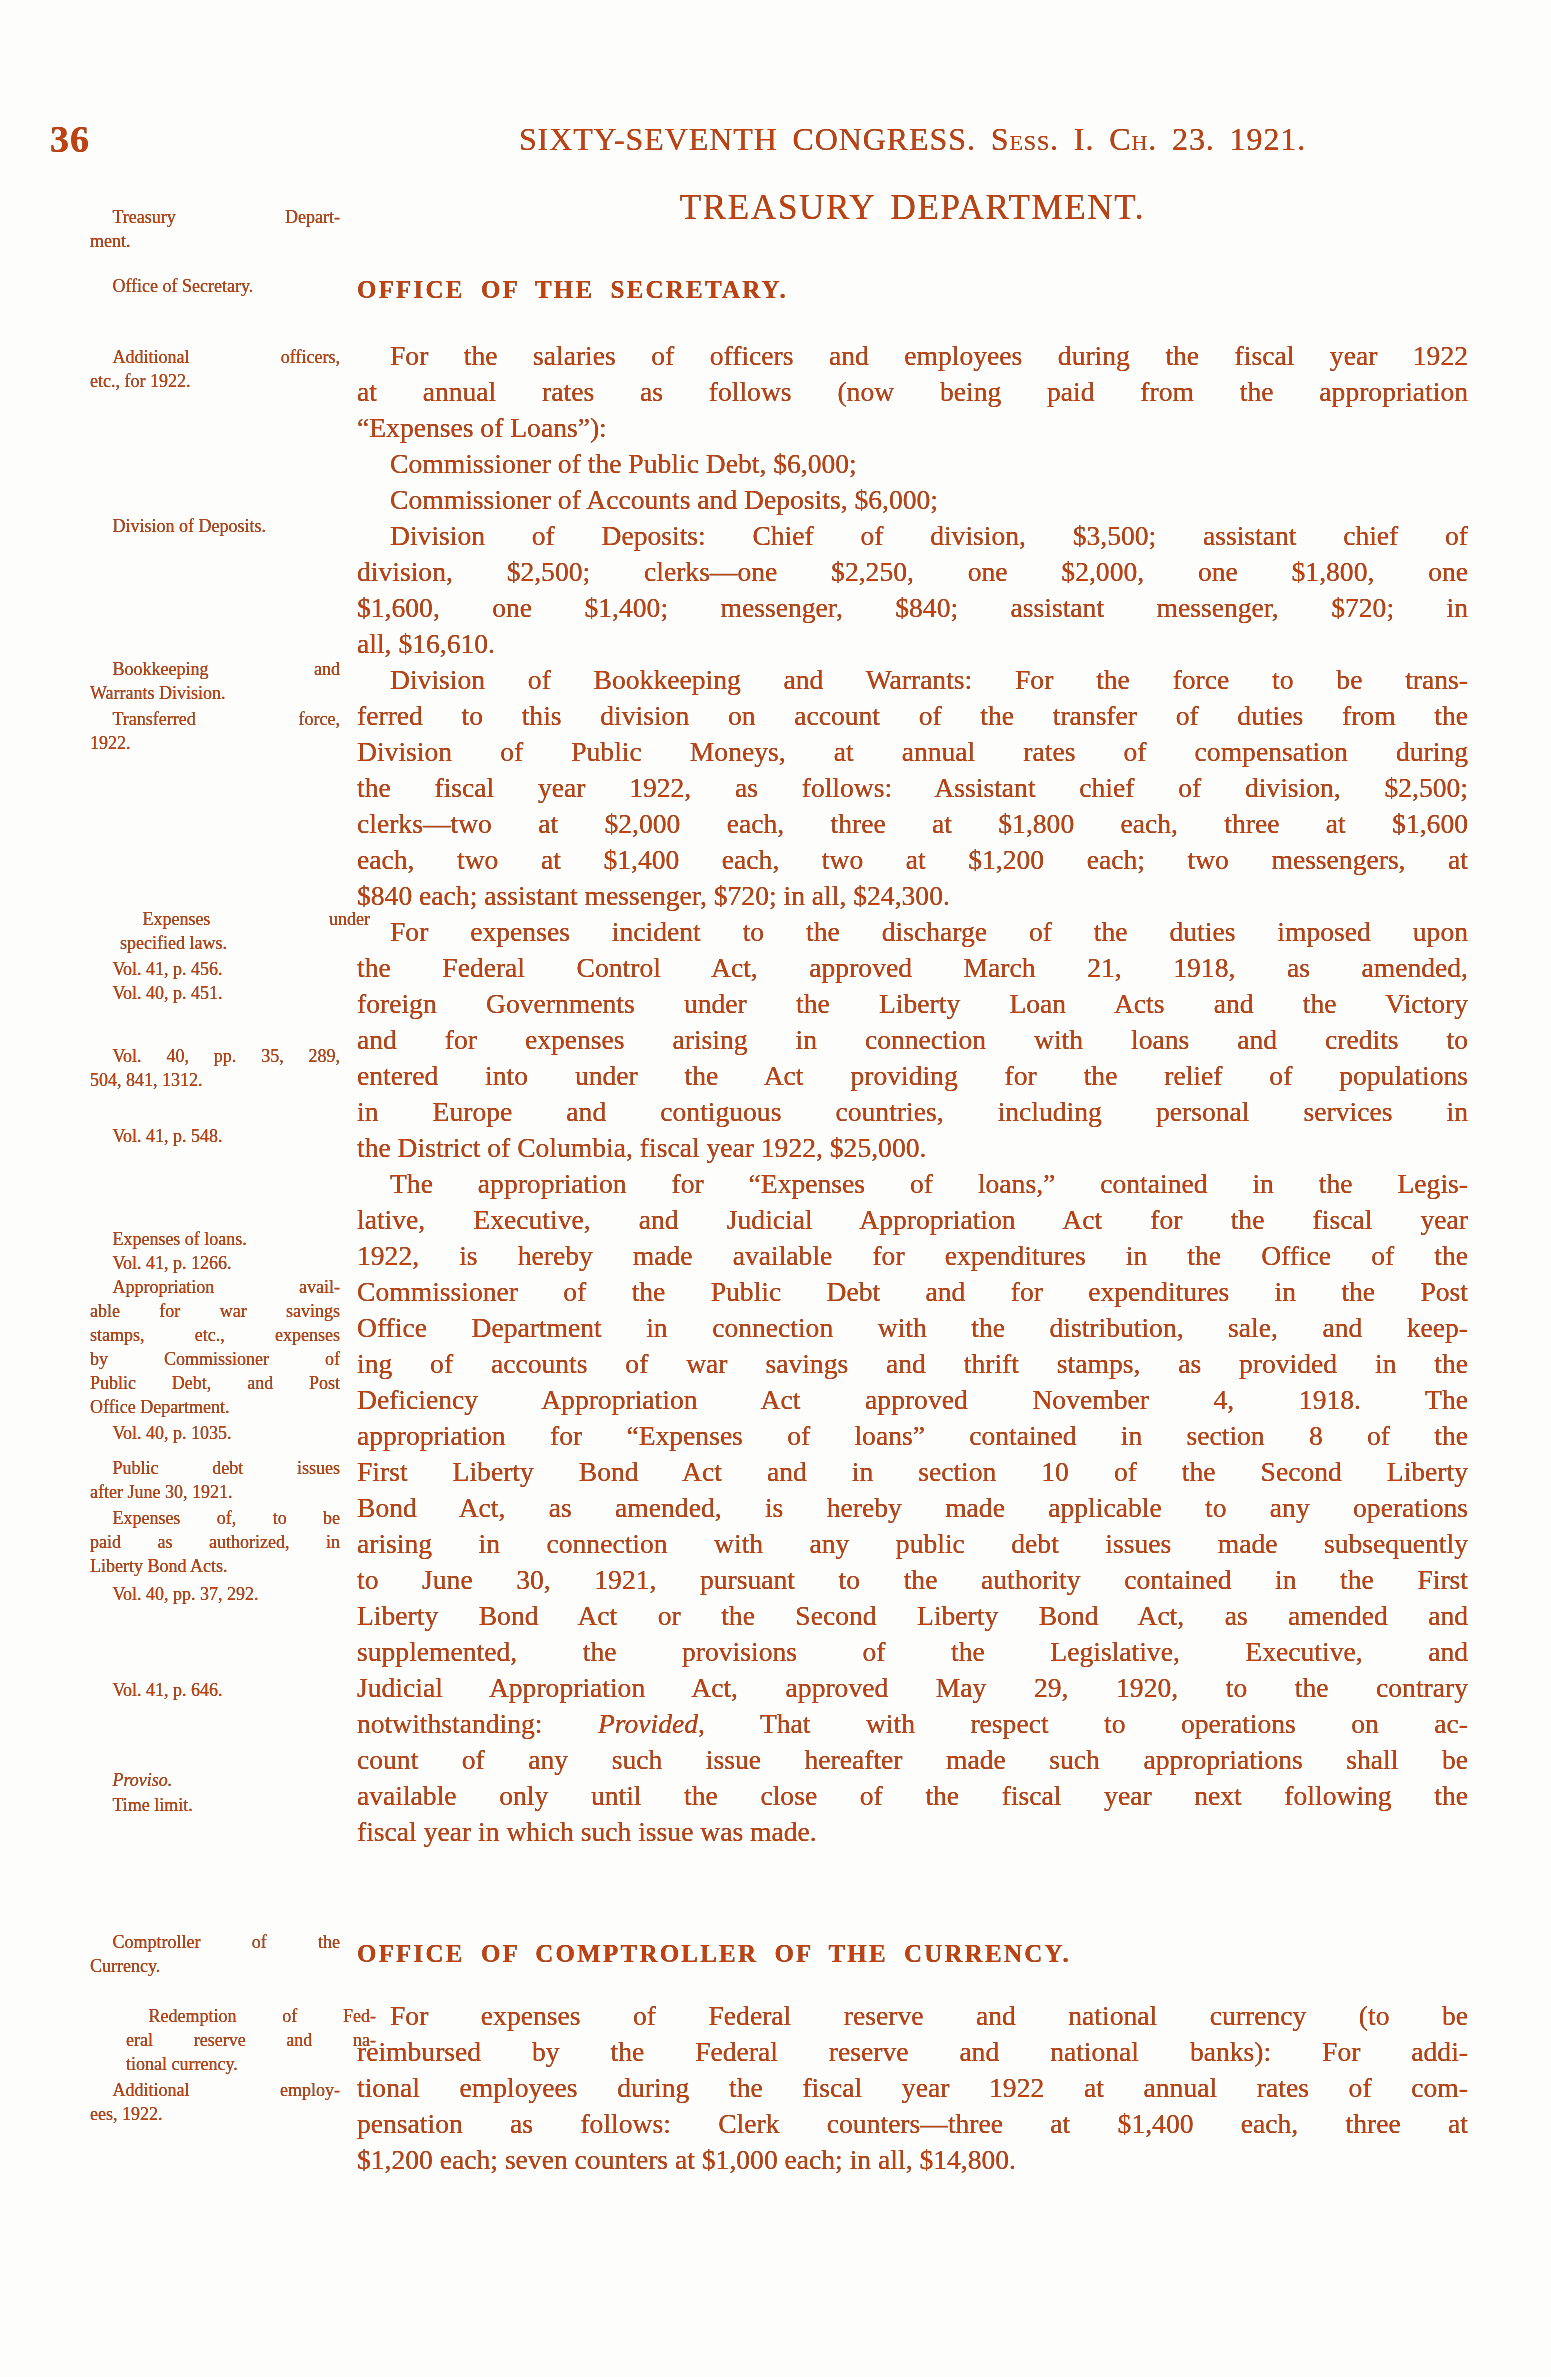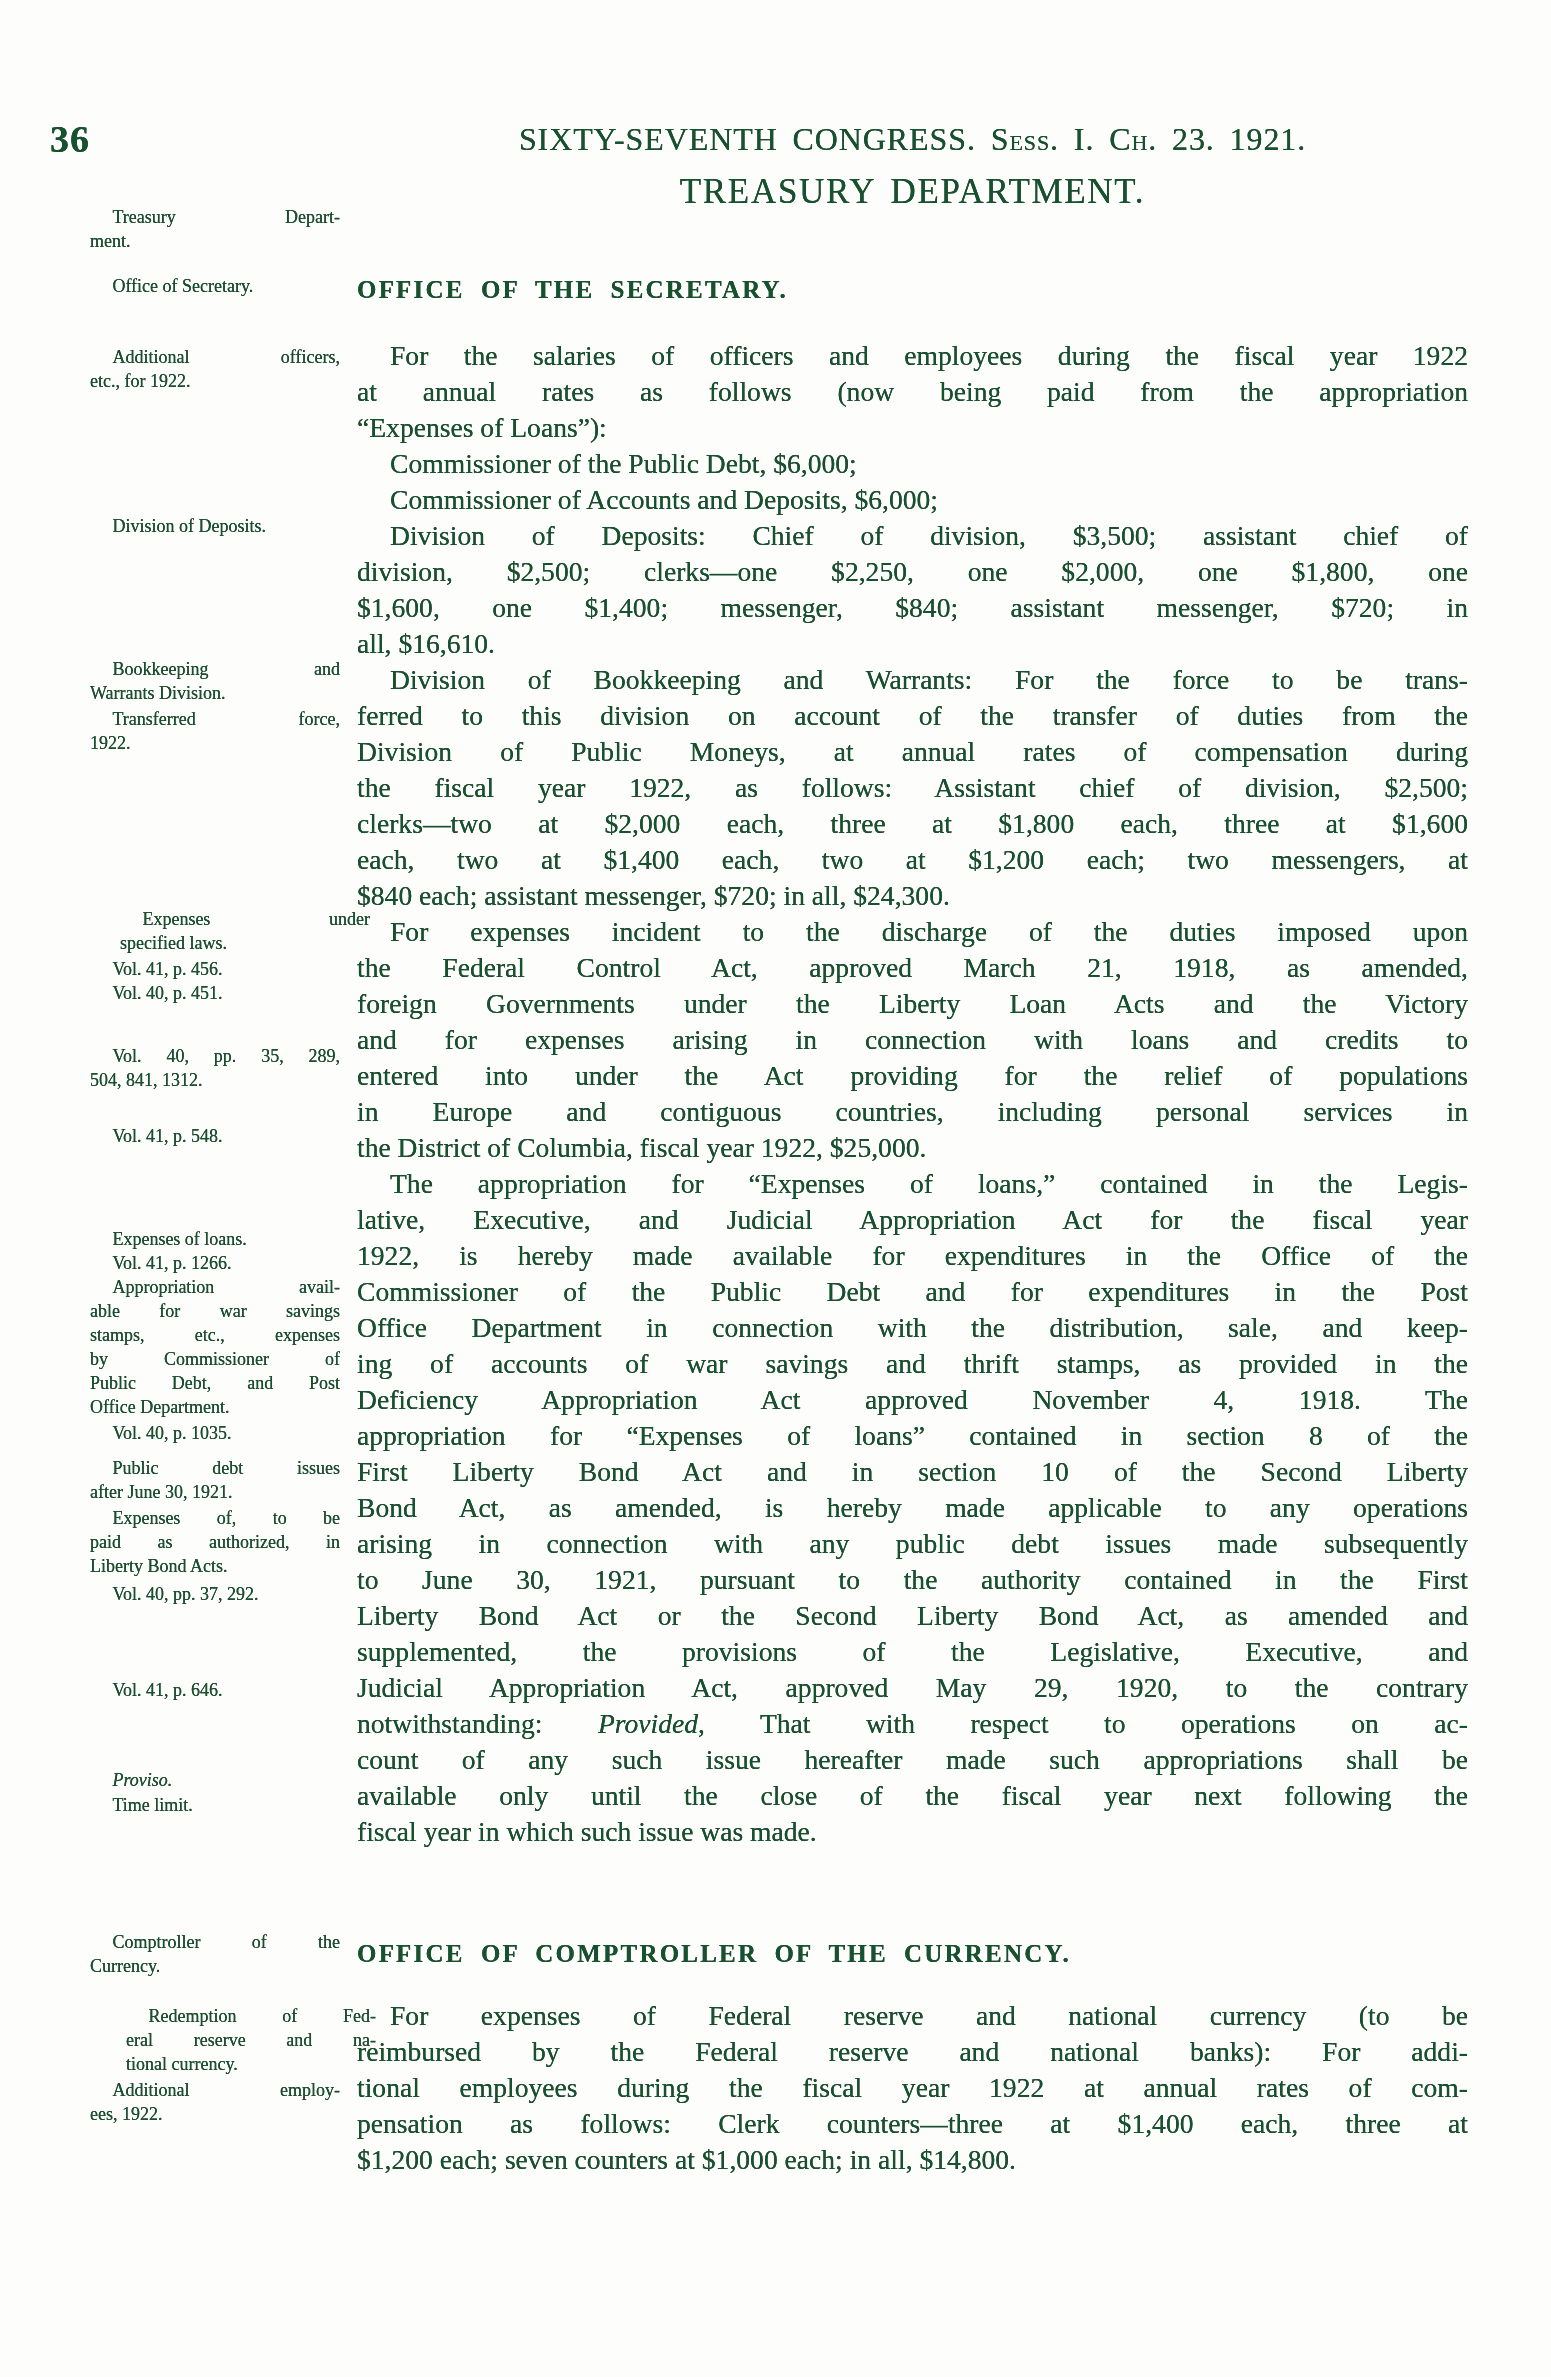--- a/index.html
+++ b/index.html
@@ -1,38 +1,38 @@
 <!DOCTYPE html>
 <html style="font-size:13.8px"><head>
 <meta charset="utf-8">
 <style>
   html,body{margin:0;padding:0;background:#e8e6e0;}
   .page{
     position:relative;
     width:1551px;height:2377px;
     background:#fdfdfb;
     font-family:"Liberation Serif","DejaVu Serif",serif;
-    color:#14532d;
+    color:#c2410c;
     overflow:hidden;
     text-shadow:0 0 0.6px rgba(10,10,10,.85);
   }
   
   .page-num{
     position:absolute;left:50px;top:117px;
     font-size:38px;font-weight:bold;letter-spacing:0.9px;
   }
   .congress-line{
     position:absolute;left:357px;top:121px;width:1111px;
     text-align:center;font-size:32px;
     font-variant:small-caps;letter-spacing:0.9px;word-spacing:6px;
     white-space:nowrap;
   }
   
   .dept-heading{
-    position:absolute;left:357px;top:172px;width:1111px;
+    position:absolute;left:357px;top:188px;width:1111px;
     text-align:center;font-size:35px;letter-spacing:1.7px;word-spacing:5.2px;
   }
   .office-heading{
     position:absolute;left:357px;width:1111px;
     text-align:left;font-size:25px;font-weight:bold;
     letter-spacing:2.2px;word-spacing:7.8px;
   }
   .office-secretary{top:276px;}
   .office-comptroller{top:1940px;}
   

